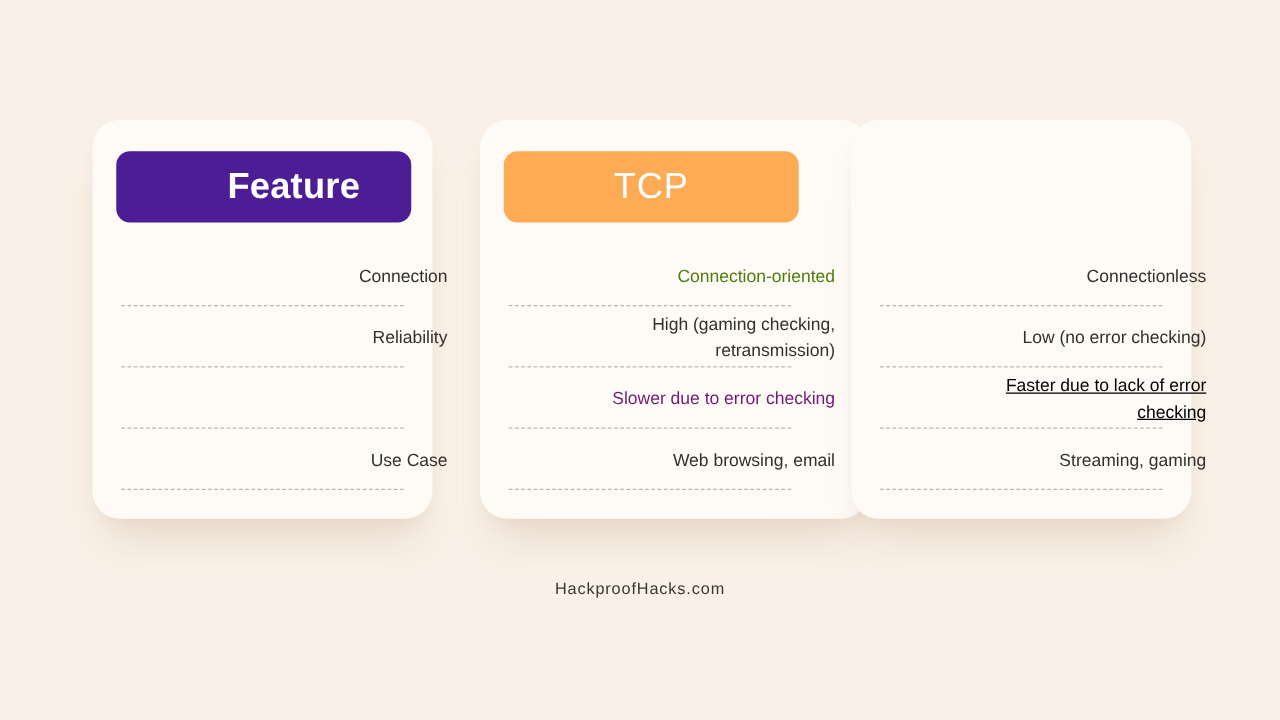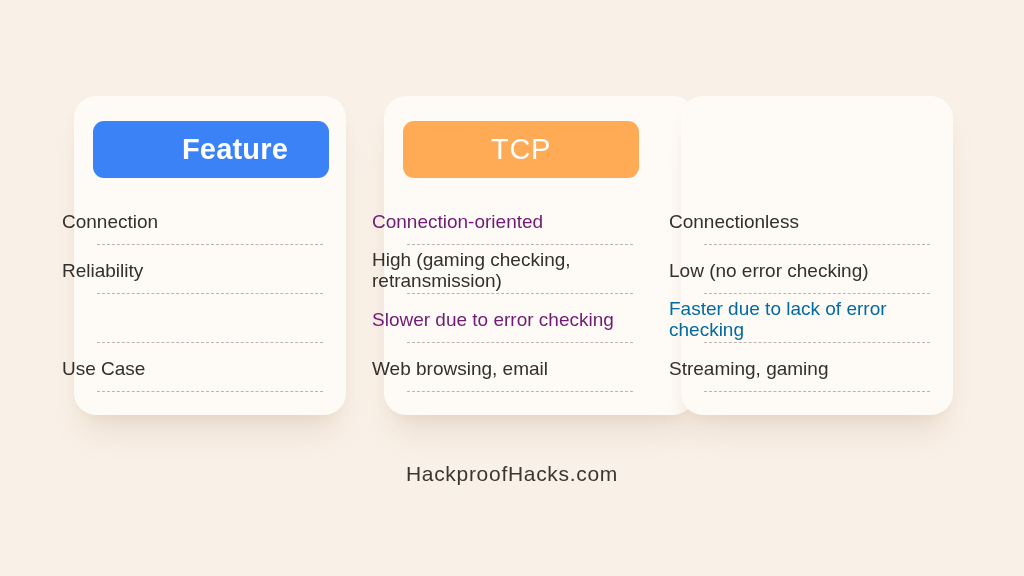--- a/index.html
+++ b/index.html
@@ -79,23 +79,23 @@
     position: relative;
     height: 49px;
     box-sizing: border-box;
   }
   .row-text {
     position: absolute;
     left: -12px;
     right: -12px;
     top: 50%;
     transform: translateY(-50%);
-    text-align: left;
+    text-align: right;
     color: #332F2C;
-    font-size: 19px;
+    font-size: 14px;
     line-height: 21px;
     white-space: pre-line;
   }
   .row-rule {
     position: absolute;
     left: 23px;
     right: 23px;
     bottom: 0;
     height: 0;
     border-bottom: 1px dashed #BDB5AC;
@@ -105,33 +105,33 @@
   .footer {
     position: absolute;
     left: 0;
     top: 462px;
     width: 1024px;
     text-align: center;
   }
   .footer-text {
     display: inline-block;
     color: #3A3631;
-    font-size: 21px;
+    font-size: 13px;
     letter-spacing: 0.7px;
   }
 </style>
 </head>
 <body style="background: rgb(249, 240, 231);">
 
 <div id="infographic">
 
   <div class="cards-row">
 
     <div class="card col-0" style="background: rgb(254, 251, 246);">
-      <div class="pill" style="background: #3b82f6; padding-left: 48px;">
+      <div class="pill" style="background: #4c1d95; padding-left: 48px;">
         <span class="pill-label bold">Feature</span>
       </div>
       <div class="rows">
         <div class="row">
           <div class="row-text" style="color: rgb(51, 47, 44);">Connection</div>
           <div class="row-rule" style="border-bottom-color: rgb(189, 181, 172);"></div>
         </div>
         <div class="row">
           <div class="row-text" style="color: rgb(51, 47, 44);">Reliability</div>
           <div class="row-rule" style="border-bottom-color: rgb(189, 181, 172);"></div>
@@ -145,21 +145,21 @@
         </div>
       </div>
     </div>
 
     <div class="card col-1" style="background: rgb(254, 251, 246);">
       <div class="pill" style="background: rgb(255, 170, 85);">
         <span class="pill-label">TCP</span>
       </div>
       <div class="rows">
         <div class="row">
-          <div class="row-text" style="color: #701a75;">Connection-oriented</div>
+          <div class="row-text" style="color: #4d7c0f;">Connection-oriented</div>
           <div class="row-rule" style="border-bottom-color: rgb(189, 181, 172);"></div>
         </div>
         <div class="row">
           <div class="row-text" style="color: rgb(51, 47, 44);">High (gaming checking,
 retransmission)</div>
           <div class="row-rule" style="border-bottom-color: rgb(189, 181, 172);"></div>
         </div>
         <div class="row">
           <div class="row-text" style="color: #701a75;">Slower due to error checking</div>
           <div class="row-rule" style="border-bottom-color: rgb(189, 181, 172);"></div>
@@ -175,21 +175,21 @@
       <div class="rows">
         <div class="row">
           <div class="row-text" style="color: rgb(51, 47, 44);">Connectionless</div>
           <div class="row-rule" style="border-bottom-color: rgb(189, 181, 172);"></div>
         </div>
         <div class="row">
           <div class="row-text" style="color: rgb(51, 47, 44);">Low (no error checking)</div>
           <div class="row-rule" style="border-bottom-color: rgb(189, 181, 172);"></div>
         </div>
         <div class="row">
-          <div class="row-text" style="color: #0369a1;">Faster due to lack of error
+          <div class="row-text" style="color: #000000; text-decoration: underline;">Faster due to lack of error
 checking</div>
           <div class="row-rule" style="border-bottom-color: rgb(189, 181, 172);"></div>
         </div>
         <div class="row">
           <div class="row-text" style="color: rgb(51, 47, 44);">Streaming, gaming</div>
           <div class="row-rule" style="border-bottom-color: rgb(189, 181, 172);"></div>
         </div>
       </div>
     </div>
 

